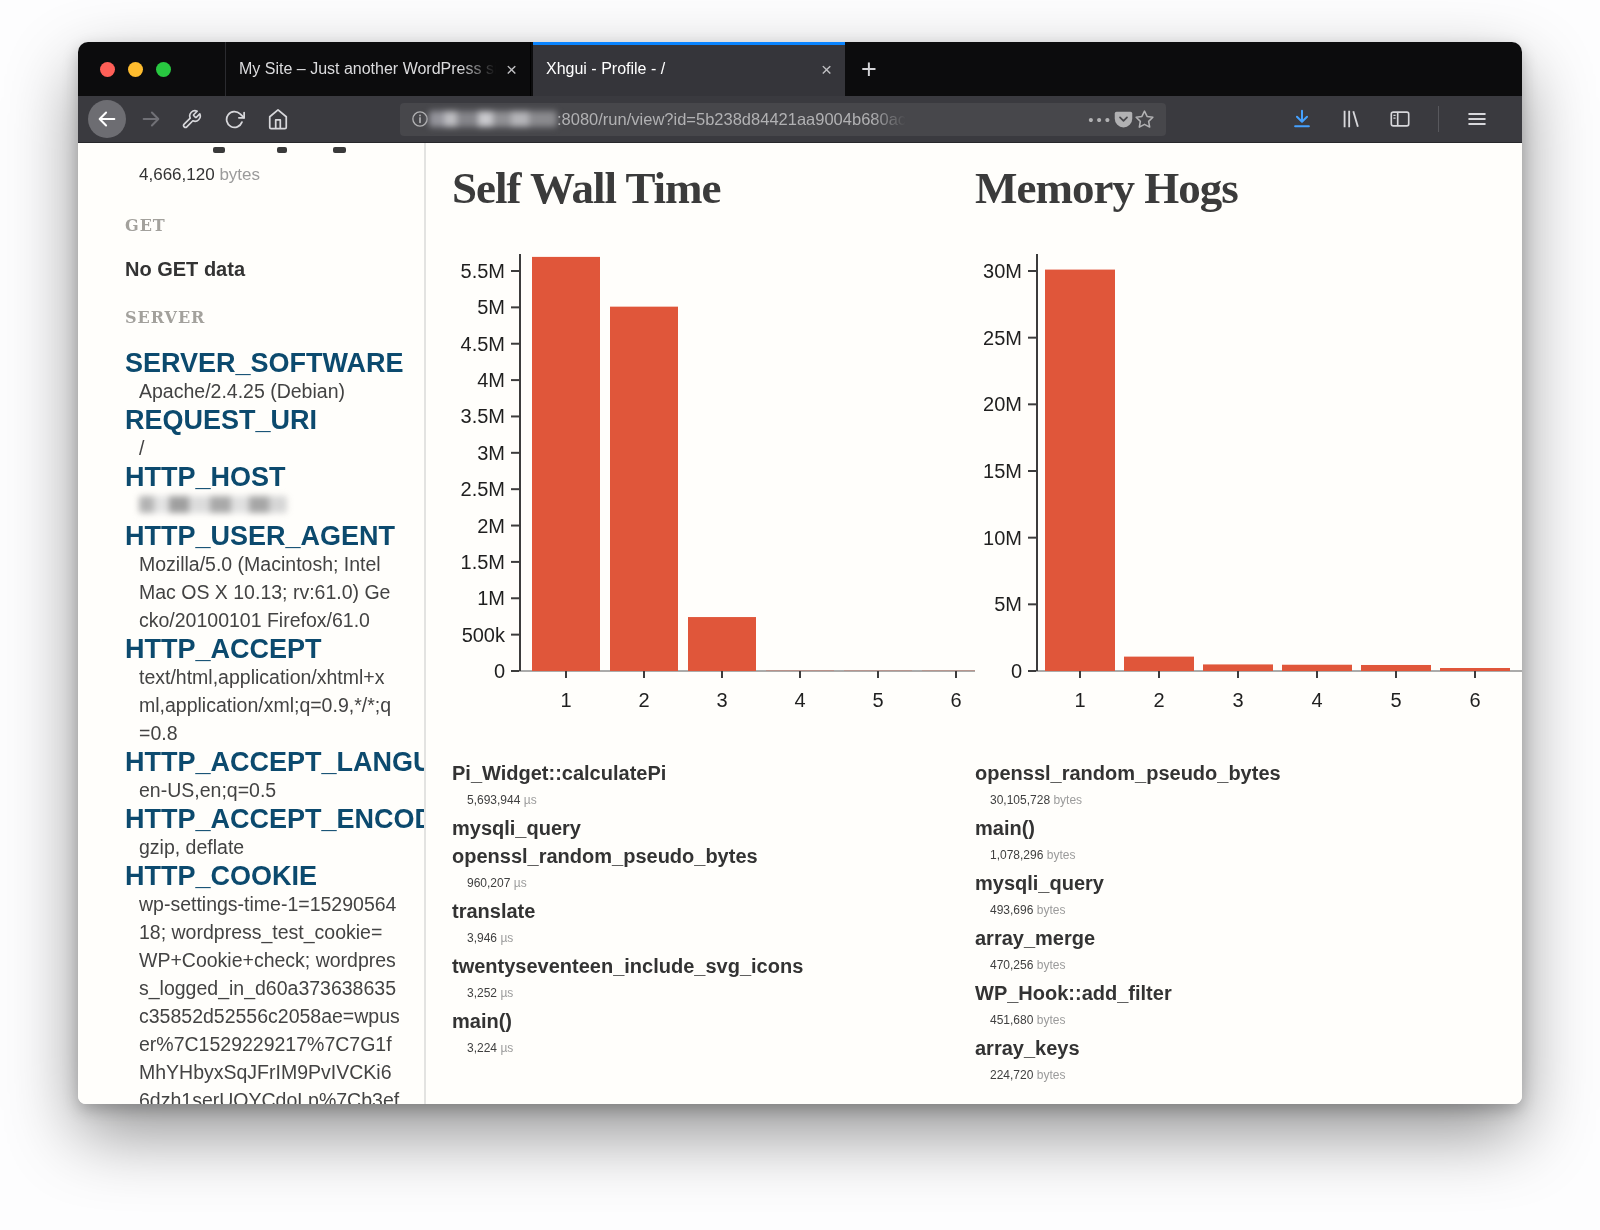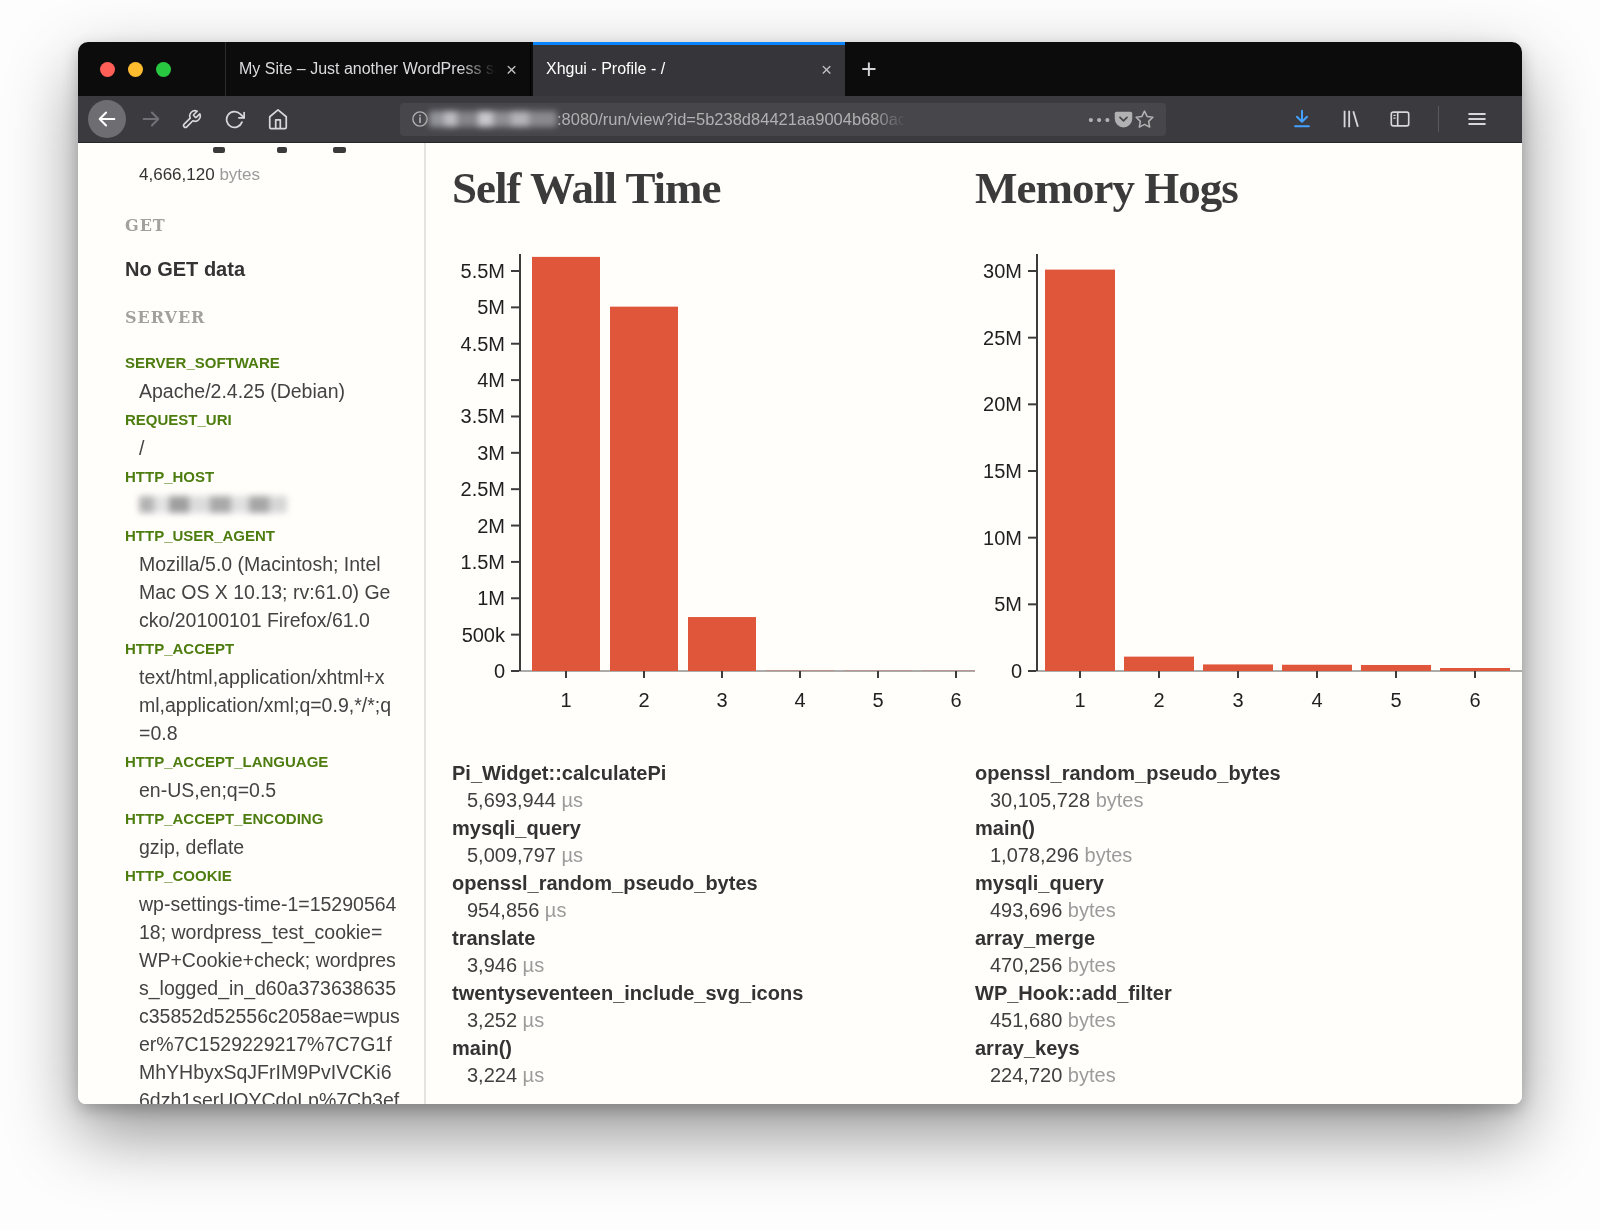--- a/index.html
+++ b/index.html
@@ -50,36 +50,36 @@
   .content{flex:1;display:flex;background:#fffefb;overflow:hidden;}
   .sidebar{width:348px;flex:none;box-sizing:border-box;border-right:2px solid #e3e3e1;
     padding:4px 24px 0 47px;color:#3d3d3d;overflow:hidden;}
   .clipped-row{position:relative;height:7px;overflow:hidden;}
   .clipped-row i{position:absolute;top:0;height:6px;background:#3a3a3a;border-radius:2px;display:block;}
   .top-metric{margin:7px 0 0 14px;font-size:17px;color:#333;line-height:28px;}
   .unit{color:#9b9b9b;}
   .section-heading{font-family:"DejaVu Serif",serif;font-weight:bold;color:#a3a19c;
     font-size:16px;letter-spacing:1px;margin:27px 0 0 0;text-shadow:0 1px 0 #fff;}
   .no-get{font-weight:bold;font-size:20px;color:#333;margin:23px 0 0 0;}
-  .entry-label{font-weight:bold;font-size:15px;color:#4d7c0f;line-height:28px;margin-top:1px;}
+  .entry-label{font-weight:bold;font-size:27px;color:#0c4a6e;line-height:28px;margin-top:1px;}
   .entry-value{font-size:19.5px;color:#434343;line-height:28px;margin-left:14px;word-break:break-all;}
   .redacted-light{display:inline-block;width:148px;height:17px;border-radius:2px;filter:blur(3px);margin:5px 0 4px 14px;
     background:linear-gradient(90deg,#b3b3b3 0 10%,#e3e3e3 10% 20%,#9f9f9f 20% 34%,#dcdcdc 34% 48%,#a9a9a9 48% 62%,#e0e0e0 62% 74%,#a6a6a6 74% 88%,#d6d6d6 88%);}
   .main{flex:1;display:flex;padding-left:9px;overflow:hidden;}
   .panel1{width:540px;flex:none;}
   .panel2{flex:1;overflow:hidden;}
   .panel-title{font-family:Liberation Serif, serif;font-weight:bold;font-size:45px;color:#3b3b3b;
     margin:20px 0 0 0;letter-spacing:-1px;line-height:1.15;}
   .panel1 .panel-title{margin-left:17px;}
   svg.chart{display:block;margin-top:36px;}
   svg.chart text{font-family:"Liberation Sans",sans-serif;}
   .func-list{margin:40px 0 0 0;}
   .panel1 .func-list{margin-left:17px;}
   .func-name{font-weight:bold;font-size:20px;color:#333;line-height:28px;}
-  .func-value{font-size:20px;color:#3f3f3f;line-height:27px;margin-left:15px;}
+  .func-value{font-size:12px;color:#3f3f3f;line-height:27px;margin-left:15px;}
 </style>
 </head>
 <body>
 
 <div class="window">
 
   <div class="tabbar">
     <div class="traffic">
       <span class="dot red"></span>
       <span class="dot yellow"></span>
@@ -232,23 +232,22 @@
             <text x="365" y="456" text-anchor="middle" font-size="20" fill="#1f1f1f">4</text>
             <line x1="443" y1="420" x2="443" y2="427" stroke="#3c3c3c" stroke-width="2"></line>
             <text x="443" y="456" text-anchor="middle" font-size="20" fill="#1f1f1f">5</text>
             <line x1="521" y1="420" x2="521" y2="427" stroke="#3c3c3c" stroke-width="2"></line>
             <text x="521" y="456" text-anchor="middle" font-size="20" fill="#1f1f1f">6</text>
           </svg>
         <div class="func-list">
             <div class="func-name">Pi_Widget::calculatePi</div>
             <div class="func-value"><span>5,693,944 </span><span class="unit">µs</span></div>
             <div class="func-name">mysqli_query</div>
-            <div class="func-value"><span>5,009,797 </span><span class="unit">µs</span></div>
             <div class="func-name">openssl_random_pseudo_bytes</div>
-            <div class="func-value"><span>954,856 </span><span class="unit">µs</span></div>
+            <div class="func-value"><span>960,207 </span><span class="unit">µs</span></div>
             <div class="func-name">translate</div>
             <div class="func-value"><span>3,946 </span><span class="unit">µs</span></div>
             <div class="func-name">twentyseventeen_include_svg_icons</div>
             <div class="func-value"><span>3,252 </span><span class="unit">µs</span></div>
             <div class="func-name">main()</div>
             <div class="func-value"><span>3,224 </span><span class="unit">µs</span></div>
           </div>
       </section>
       <section class="panel panel2">
         <h1 class="panel-title">Memory Hogs</h1>

